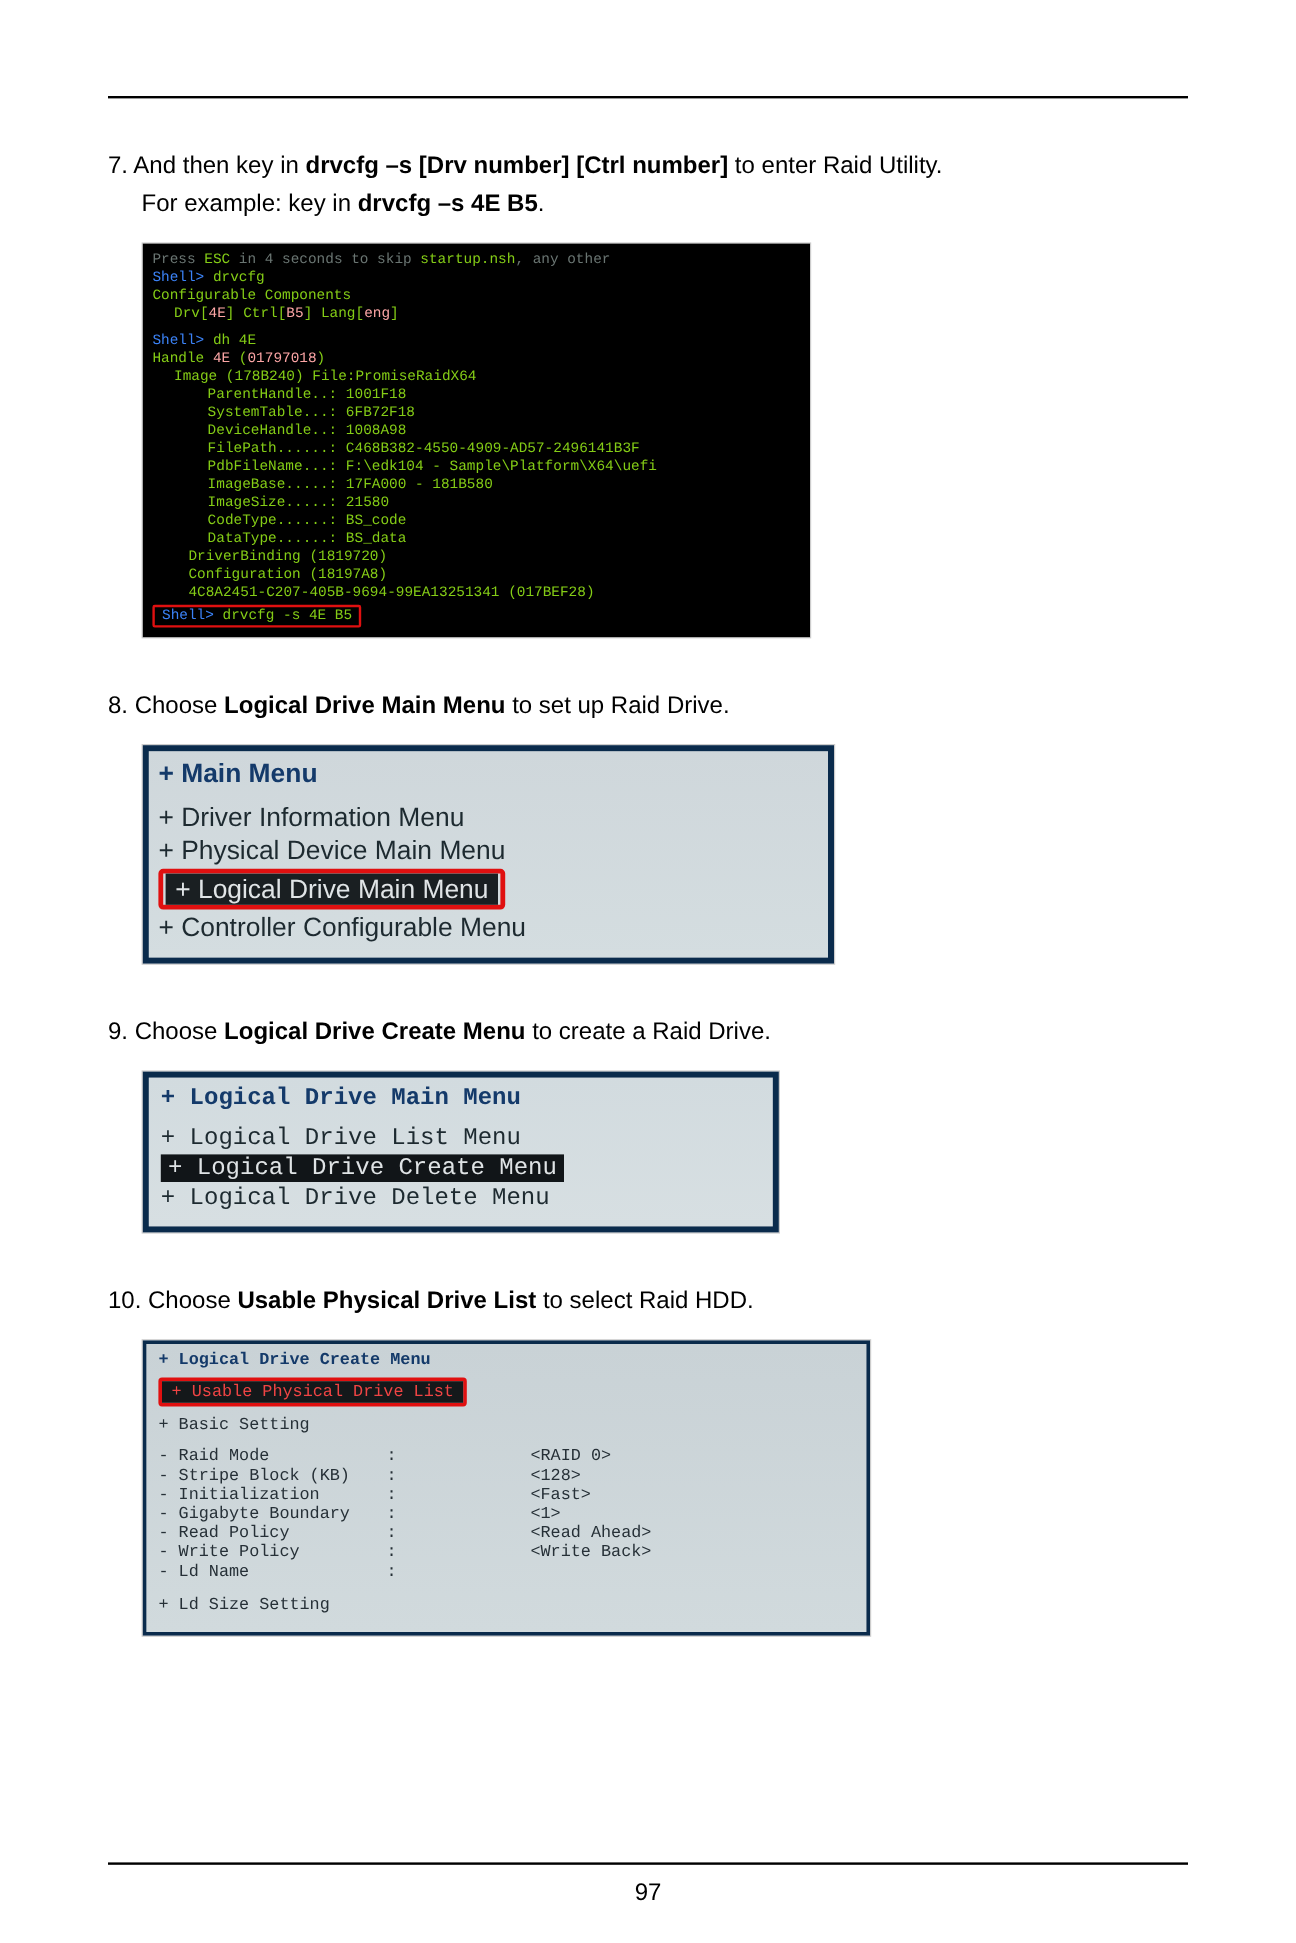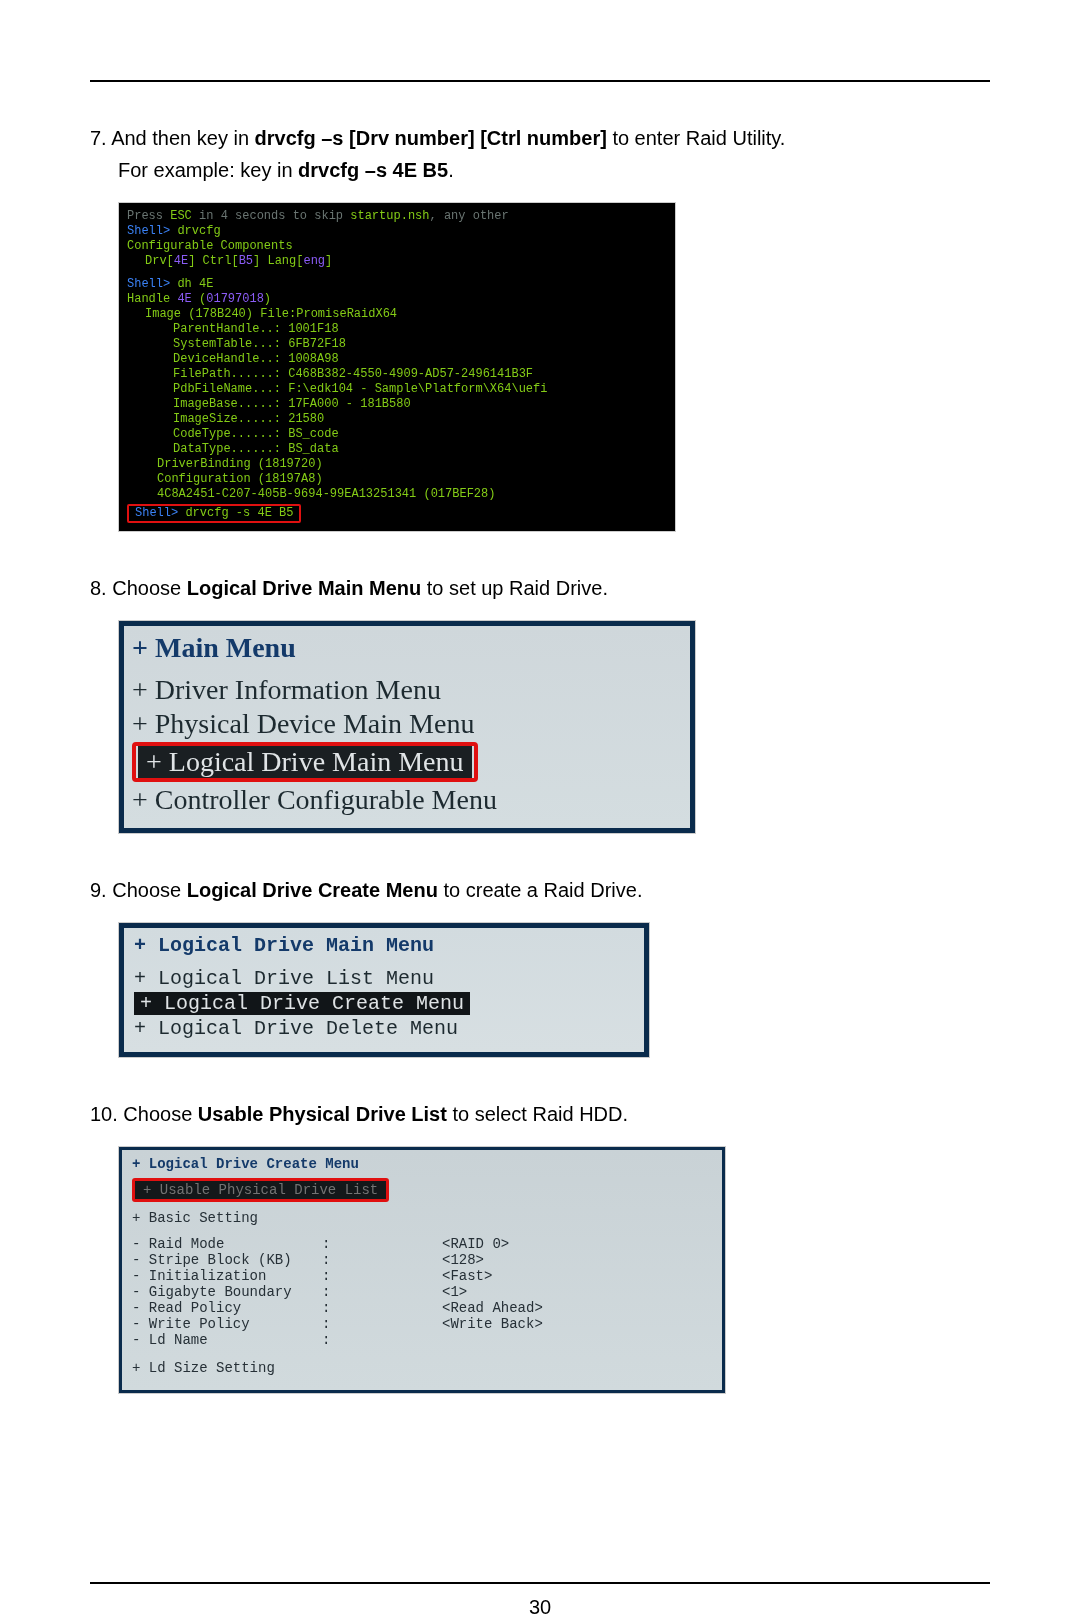--- a/index.html
+++ b/index.html
@@ -9,44 +9,44 @@
   .pagenum{text-align:center;font-size:20px}
   .step{font-size:20px;line-height:1.6;margin:12px 0 8px 0;padding-left:28px;text-indent:-28px}
   .step b{font-weight:bold}
   .shot{margin:8px 0 28px 28px;border:1px solid #ccc;display:inline-block}
 
   
   .sh1{width:540px;background:#000;padding:6px 8px 8px 8px;font-family:"Courier New",monospace;font-size:12px;line-height:1.25;color:#cfd6d2}
   .sh1 .gray{color:#6a7572}
   .sh1 .yellow{color:#3b82f6}
   .sh1 .white{color:#84cc16}
-  .sh1 .cyan{color:#8b5cf6}
+  .sh1 .cyan{color:#fca5a5}
   .sh1 .cmdbox{display:inline-block;border:2px solid #e01010;padding:0 6px;border-radius:2px;margin-top:2px}
   .ind1{padding-left:18px}
   .ind2{padding-left:46px}
   .ind3{padding-left:30px}
 
   
-  .sh2{width:550px;background:linear-gradient(#cfd7db,#d4dde0);border:5px solid #0a2b4c;font-family:Liberation Serif, serif;font-size:28px;color:#1d2a30;padding:6px 8px 10px 8px}
+  .sh2{width:550px;background:linear-gradient(#cfd7db,#d4dde0);border:5px solid #0a2b4c;font-family:Liberation Sans, sans-serif;font-size:22px;color:#1d2a30;padding:6px 8px 10px 8px}
   .sh2 .title{color:#143a6a;font-weight:bold;margin-bottom:10px}
   .sh2 .item{margin:2px 0}
   .sh2 .hlwrap{position:relative;display:inline-block;padding:0 2px;border:4px solid #e01010;border-radius:4px}
   .sh2 .hl{background:#1a1f22;color:#e0e4e6;padding:0 8px;display:inline-block}
 
   
   .sh3{width:500px;background:linear-gradient(#d2dbdf,#d7dfe2);border:5px solid #0a2b4c;font-family:"Courier New",monospace;font-size:20px;color:#1d2a30;padding:6px 10px 10px 10px}
   .sh3 .title{color:#143a6a;font-weight:bold;margin-bottom:10px}
   .sh3 .item{margin:2px 0}
   .sh3 .sel{background:#111518;color:#dfe3e5;display:inline-block;padding:0 6px}
 
   
   .sh4{width:580px;background:linear-gradient(#c9d2d6,#d1dadd);border:3px solid #0a2b4c;font-family:"Courier New",monospace;font-size:14px;color:#263037;padding:6px 10px 14px 10px}
   .sh4 .title{color:#143a6a;font-weight:bold;margin-bottom:6px;font-size:14px}
   .sh4 .hlwrap{display:inline-block;border:3px solid #e01010;border-radius:3px;padding:0}
-  .sh4 .hl{background:#14181a;color:#737373;padding:1px 8px;display:inline-block}
+  .sh4 .hl{background:#14181a;color:#ef4444;padding:1px 8px;display:inline-block}
   .sh4 table{border-collapse:collapse;margin-top:10px}
   .sh4 td{padding:0 0}
   .sh4 td.k{width:190px}
   .sh4 td.c{width:120px}
   .sh4 td.v{}
   .sh4 .plus{margin-top:12px}
 </style>
 </head>
 <body>
 
@@ -166,14 +166,14 @@
               <td class="c">:</td>
               <td class="v"></td>
             </tr>
       </tbody>
         </table>
       <div class="plus">+ Ld Size Setting</div>
     </div>
   </div>
 
   <div class="bottom-rule"></div>
-  <div class="pagenum">30</div>
+  <div class="pagenum">97</div>
 </div>
 
 </body></html>

